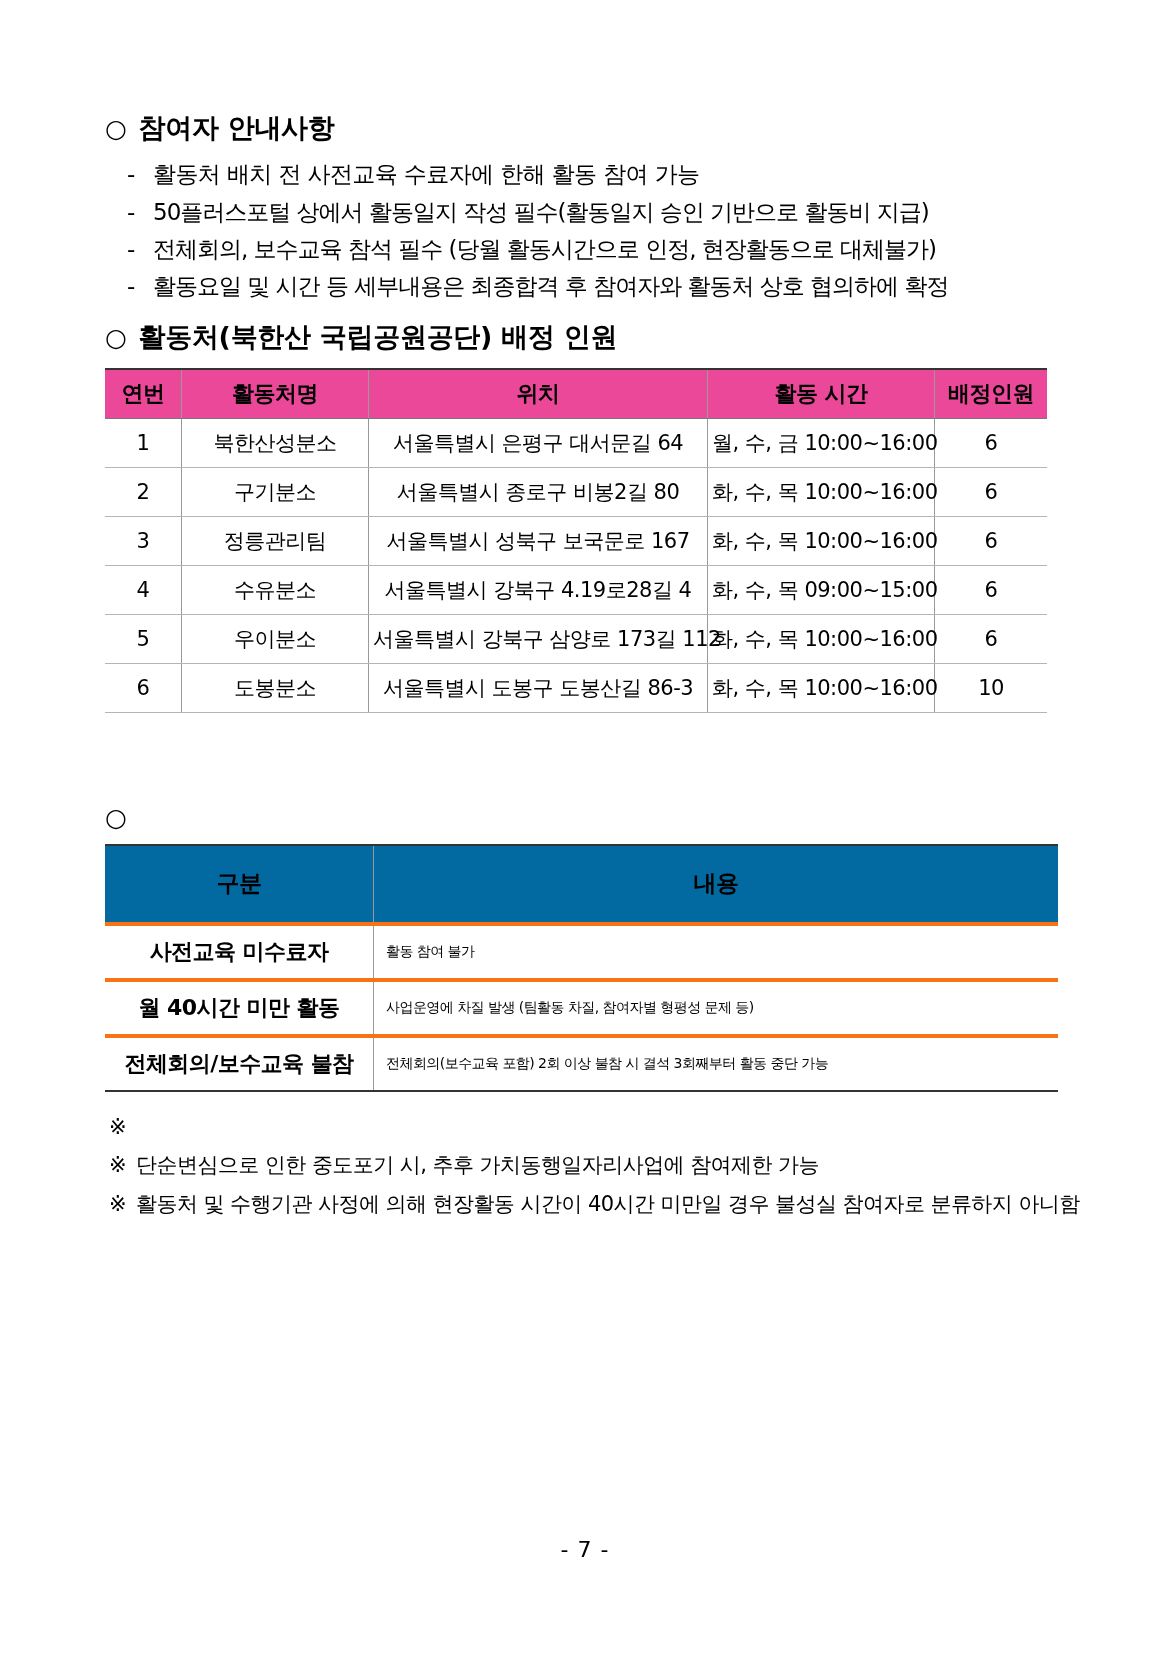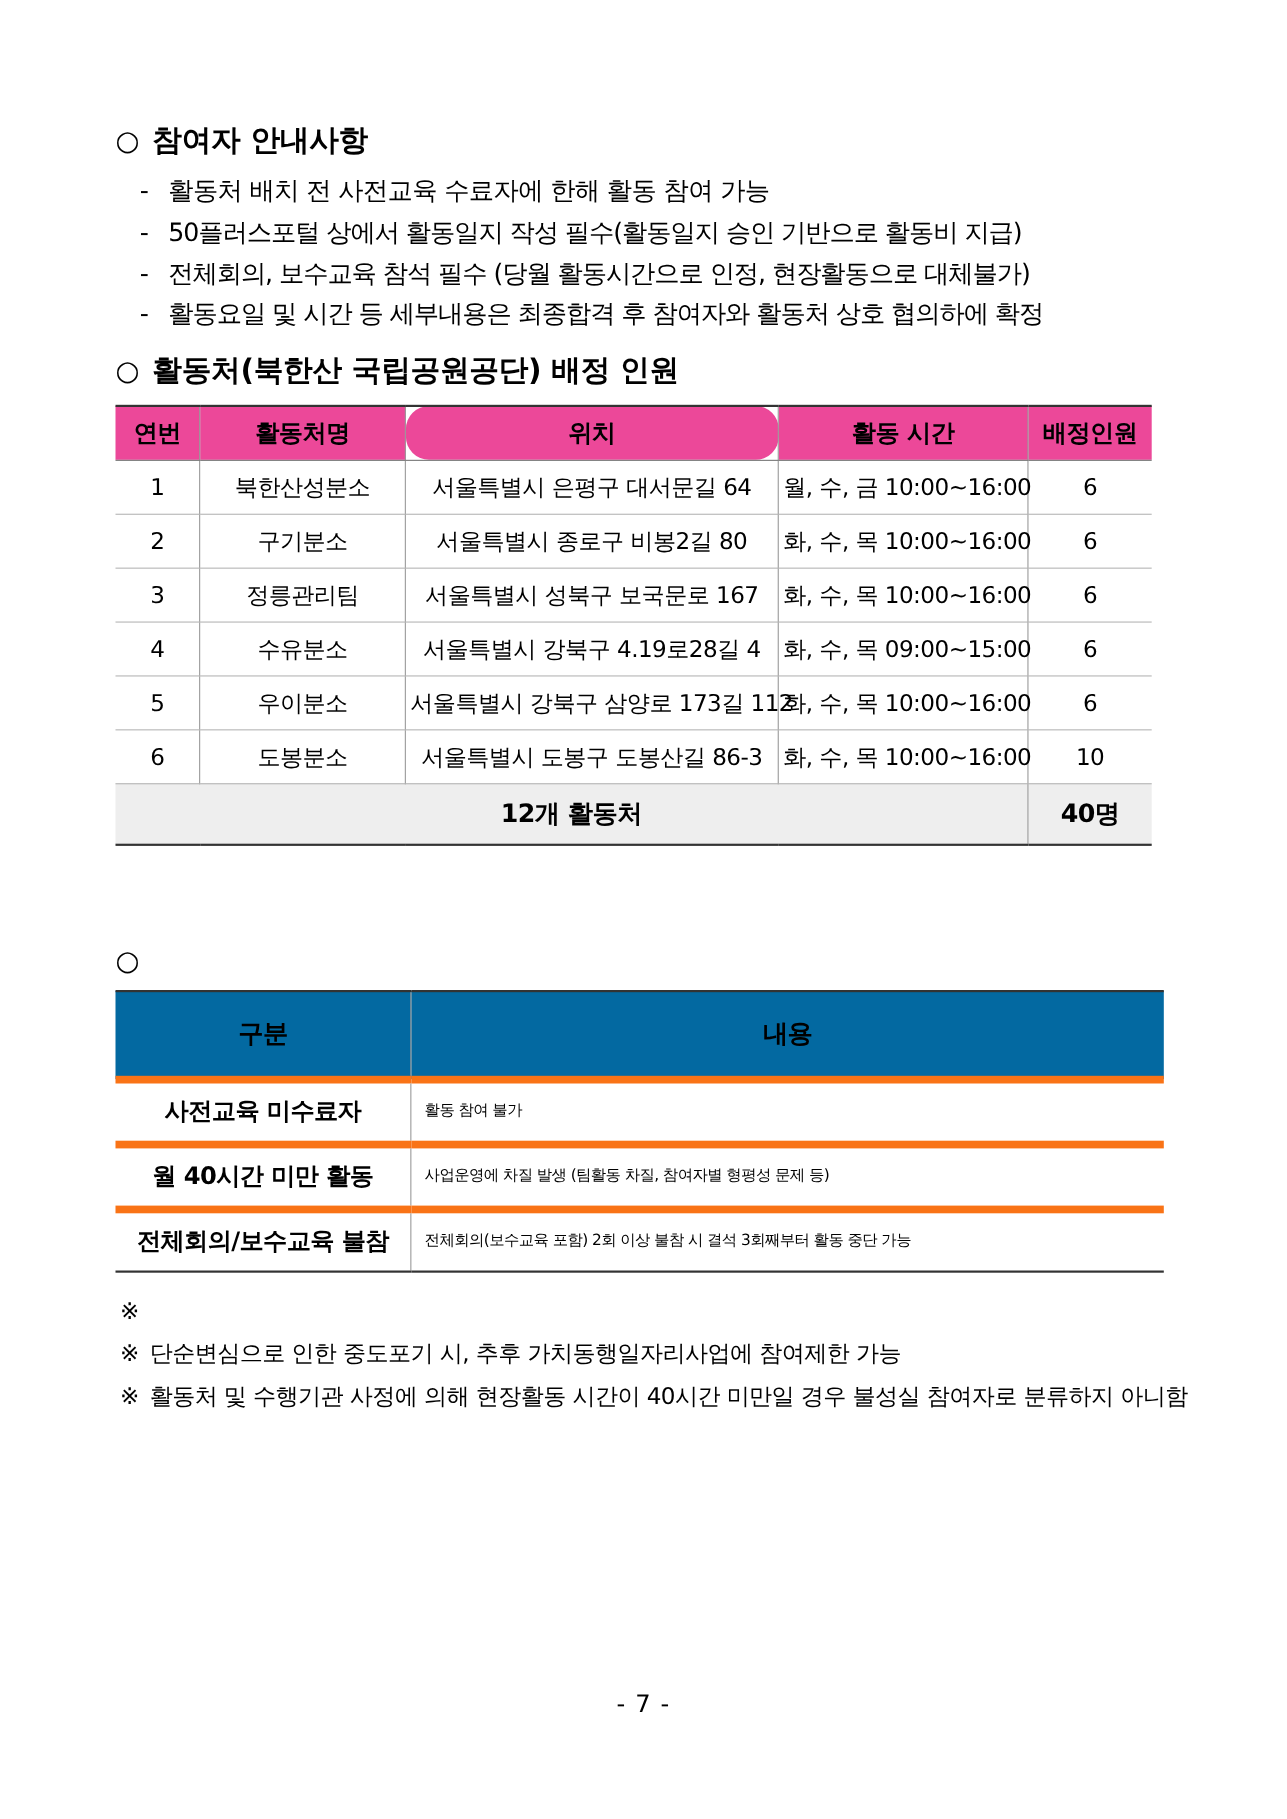--- a/index.html
+++ b/index.html
@@ -109,32 +109,32 @@
     height: 42px;
   }
   table.venue-table tr:first-child th:first-child,
   table.venue-table tbody td:first-child { border-left: none; }
   table.venue-table tr:first-child th:last-child,
   table.venue-table tbody td:last-child { border-right: none; }
   table.venue-table tbody tr:last-child td { }
 
   .col-no    { width: 68px; }
   .col-name  { width: 178px; }
-  .col-loc   { width: 330px; border-radius: 21px; }
+  .col-loc   { width: 330px; }
   .col-time  { width: 218px; }
   .col-cnt   { width: 104px; }
 
   
   table.rule-table {
     width: 920px;
     margin-top: 10px;
   }
   table.rule-table th,
   table.rule-table td {
-    border-top: 7px solid #f97316;
+    border-top: 4px solid #f97316;
     border-bottom: 1px solid #b5b5b5;
     padding: 10px 8px;
     vertical-align: middle;
     letter-spacing: -0.55px;
   }
   table.rule-table thead th {
     background: #0369a1;
     font-weight: bold;
     text-align: center;
     border-top: 2.5px solid #333333;
@@ -276,24 +276,20 @@
         <td>화, 수, 목 10:00~16:00</td>
         <td>6</td>
       </tr>
       <tr>
         <td>6</td>
         <td>도봉분소</td>
         <td>서울특별시 도봉구 도봉산길 86-3</td>
         <td>화, 수, 목 10:00~16:00</td>
         <td>10</td>
       </tr>
-      <tr class="total-row">
-        <td colspan="4">12개 활동처</td>
-        <td>40명</td>
-      </tr>
     </tbody>
   </table>
 
   <div class="section-heading h-manage">
     <span class="circle-marker">○</span>
   </div>
 
   <table class="rule-table">
     <thead>
       <tr>

